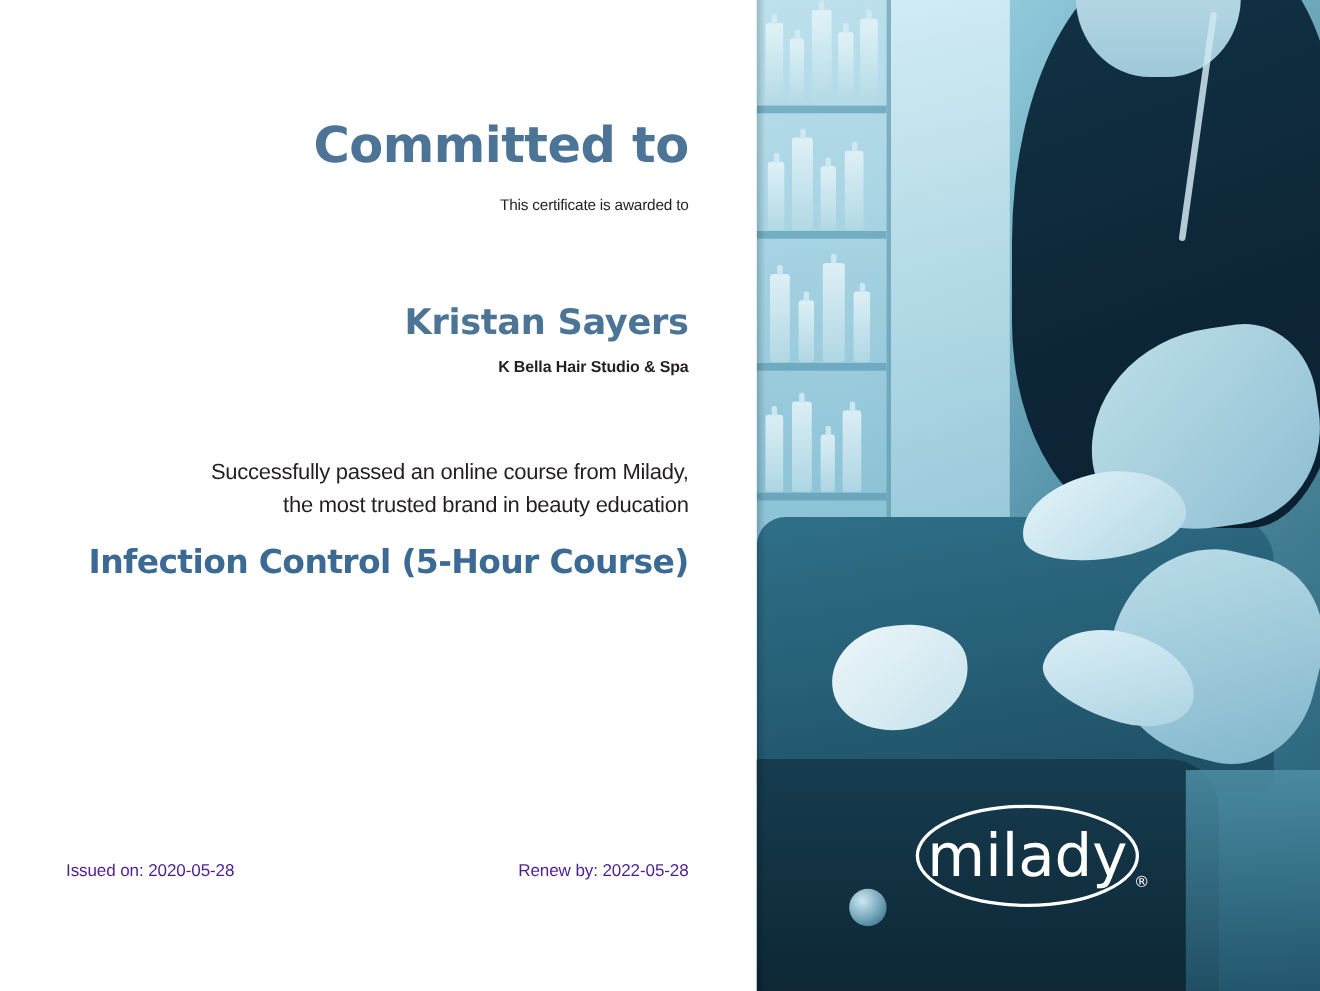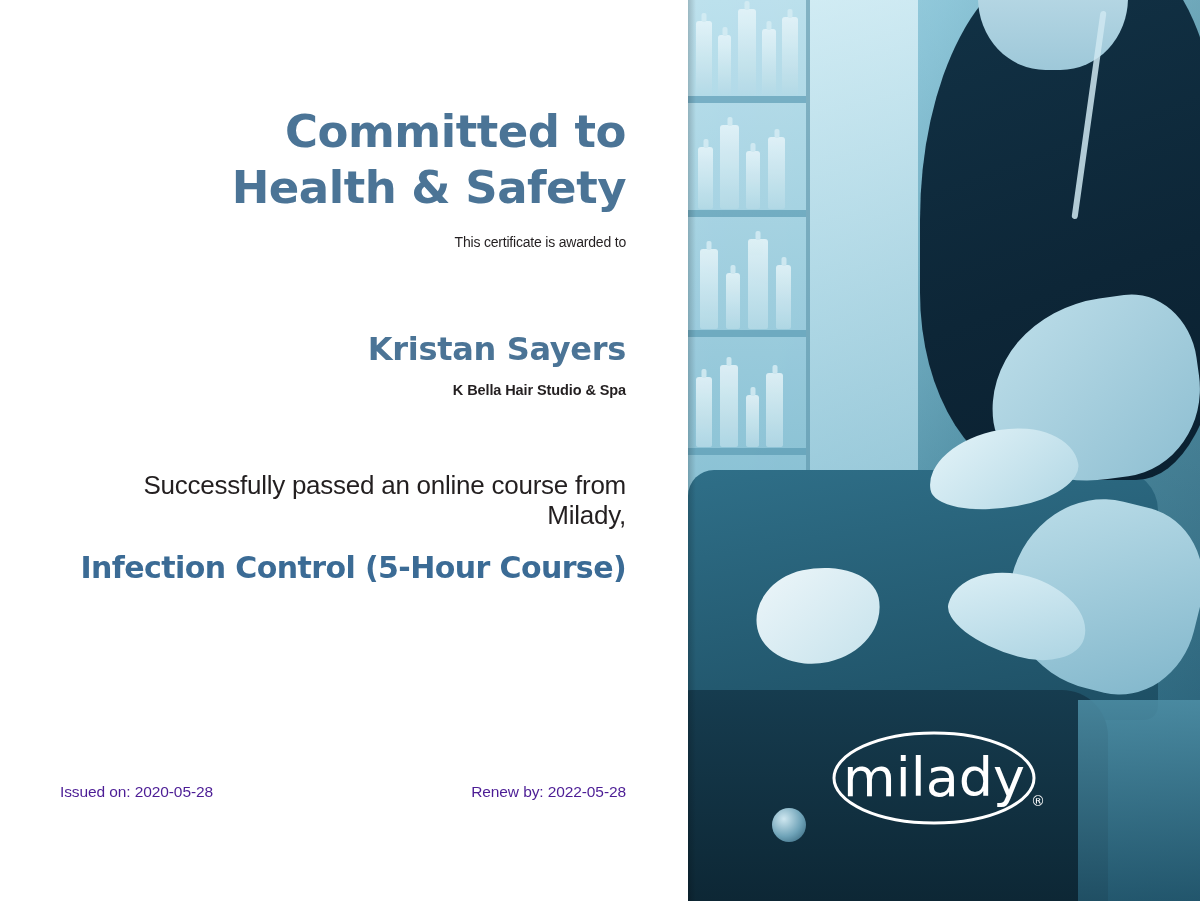--- a/index.html
+++ b/index.html
@@ -71,21 +71,21 @@
     font-size: 14.5px;
     font-weight: bold;
     color: #231f20;
     letter-spacing: -0.1px;
   }
 
   .passed-block {
     margin-top: 72px;
   }
   .passed-line {
-    font-size: 26px;
+    font-size: 20px;
     line-height: 30px;
     color: #231f20;
     letter-spacing: -0.25px;
   }
 
   .course-name {
     margin-top: 20px;
     font-family: "DejaVu Sans", sans-serif;
     font-weight: bold;
     font-size: 30px;
@@ -330,32 +330,32 @@
 </style>
 </head>
 <body>
 
 <div class="certificate">
 
   <div class="left-panel">
 
     <div class="title-block">
       <div class="title-line">Committed to</div>
-      <div class="title-line">Health &amp; Safety</div>
     </div>
 
     <div class="awarded-to">This certificate is awarded to</div>
 
     <div class="recipient-block">
       <div class="recipient-name">Kristan Sayers</div>
       <div class="recipient-org">K Bella Hair Studio &amp; Spa</div>
     </div>
 
     <div class="passed-block">
       <div class="passed-line">Successfully passed an online course from Milady,</div>
+      <div class="passed-line">the most trusted brand in beauty education</div>
     </div>
 
     <div class="course-name">Infection Control (5-Hour Course)</div>
 
     <div class="dates-row">
       <div class="date-text">Issued on: 2020-05-28</div>
       <div class="date-text">Renew by: 2022-05-28</div>
     </div>
 
   </div>

